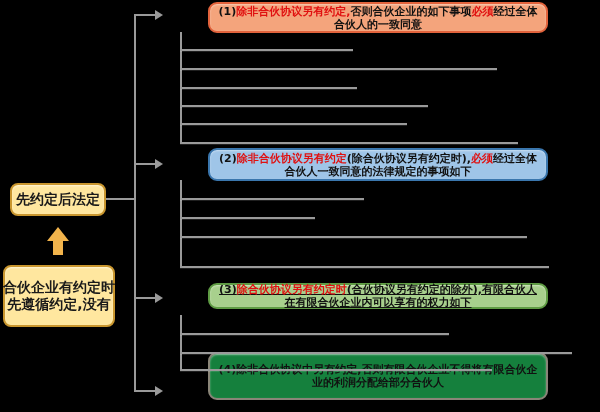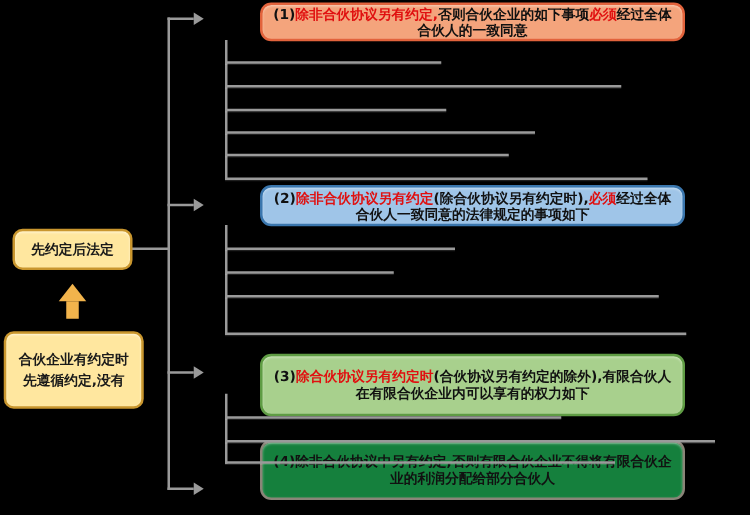--- a/index.html
+++ b/index.html
@@ -61,21 +61,21 @@
     background: #9a9a9a;
   }
   
   .ybox {
     position: absolute;
     box-sizing: border-box;
     border: 2px solid #c9962e;
     border-radius: 8px;
     background: #ffe79f;
     color: #1a1a1a;
-    font-size: 11px;
+    font-size: 14px;
     font-weight: bold;
     text-align: center;
     display: flex;
     flex-direction: column;
     align-items: center;
     justify-content: center;
     box-shadow: inset 0 1px 2px rgba(255,255,255,0.6);
   }
   .ybox .yline { line-height: 17px; white-space: nowrap; }
   
@@ -115,21 +115,21 @@
   <div class="arrowhead-right" style="left:155px; top:386px;"></div>
 
   <div class="pbox" style="top: 2px; height: 31px; background: rgb(244, 164, 124); border-color: rgb(226, 99, 60);">
     <div><span class="seg-black">(1)</span><span class="seg-red">除非合伙协议另有约定,</span><span class="seg-black">否则合伙企业的如下事项</span><span class="seg-red">必须</span><span class="seg-black">经过全体合伙人的一致同意</span></div>
   </div>
 
   <div class="pbox" style="top: 148px; height: 33px; background: rgb(159, 197, 232); border-color: rgb(58, 118, 173);">
     <div><span class="seg-black">(2)</span><span class="seg-red">除非合伙协议另有约定</span><span class="seg-black">(除合伙协议另有约定时),</span><span class="seg-red">必须</span><span class="seg-black">经过全体合伙人一致同意的法律规定的事项如下</span></div>
   </div>
 
-  <div class="pbox" style="top: 283px; height: 50px; background: rgb(168, 208, 141); border-color: rgb(95, 156, 68);">
+  <div class="pbox" style="top: 283px; height: 26px; background: rgb(168, 208, 141); border-color: rgb(95, 156, 68); text-decoration: underline;">
     <div><span class="seg-black">(3)</span><span class="seg-red">除合伙协议另有约定时</span><span class="seg-black">(合伙协议另有约定的除外),有限合伙人在有限合伙企业内可以享有的权力如下</span></div>
   </div>
 
   <div class="pbox" style="top: 352px; height: 48px; background: #15803d; border-color: rgb(138, 133, 120);">
     <div><span class="seg-black">(4)除非合伙协议中另有约定,否则有限合伙企业不得将有限合伙企业的利润分配给部分合伙人</span></div>
   </div>
 
   <div>
       <div class="branch-stem" style="left: 180px; top: 32px; height: 112px; background: rgb(154, 154, 154);"></div>
       <div class="branch-line" style="left: 180px; top: 49px; width: 173px; background: rgb(154, 154, 154);"></div>

